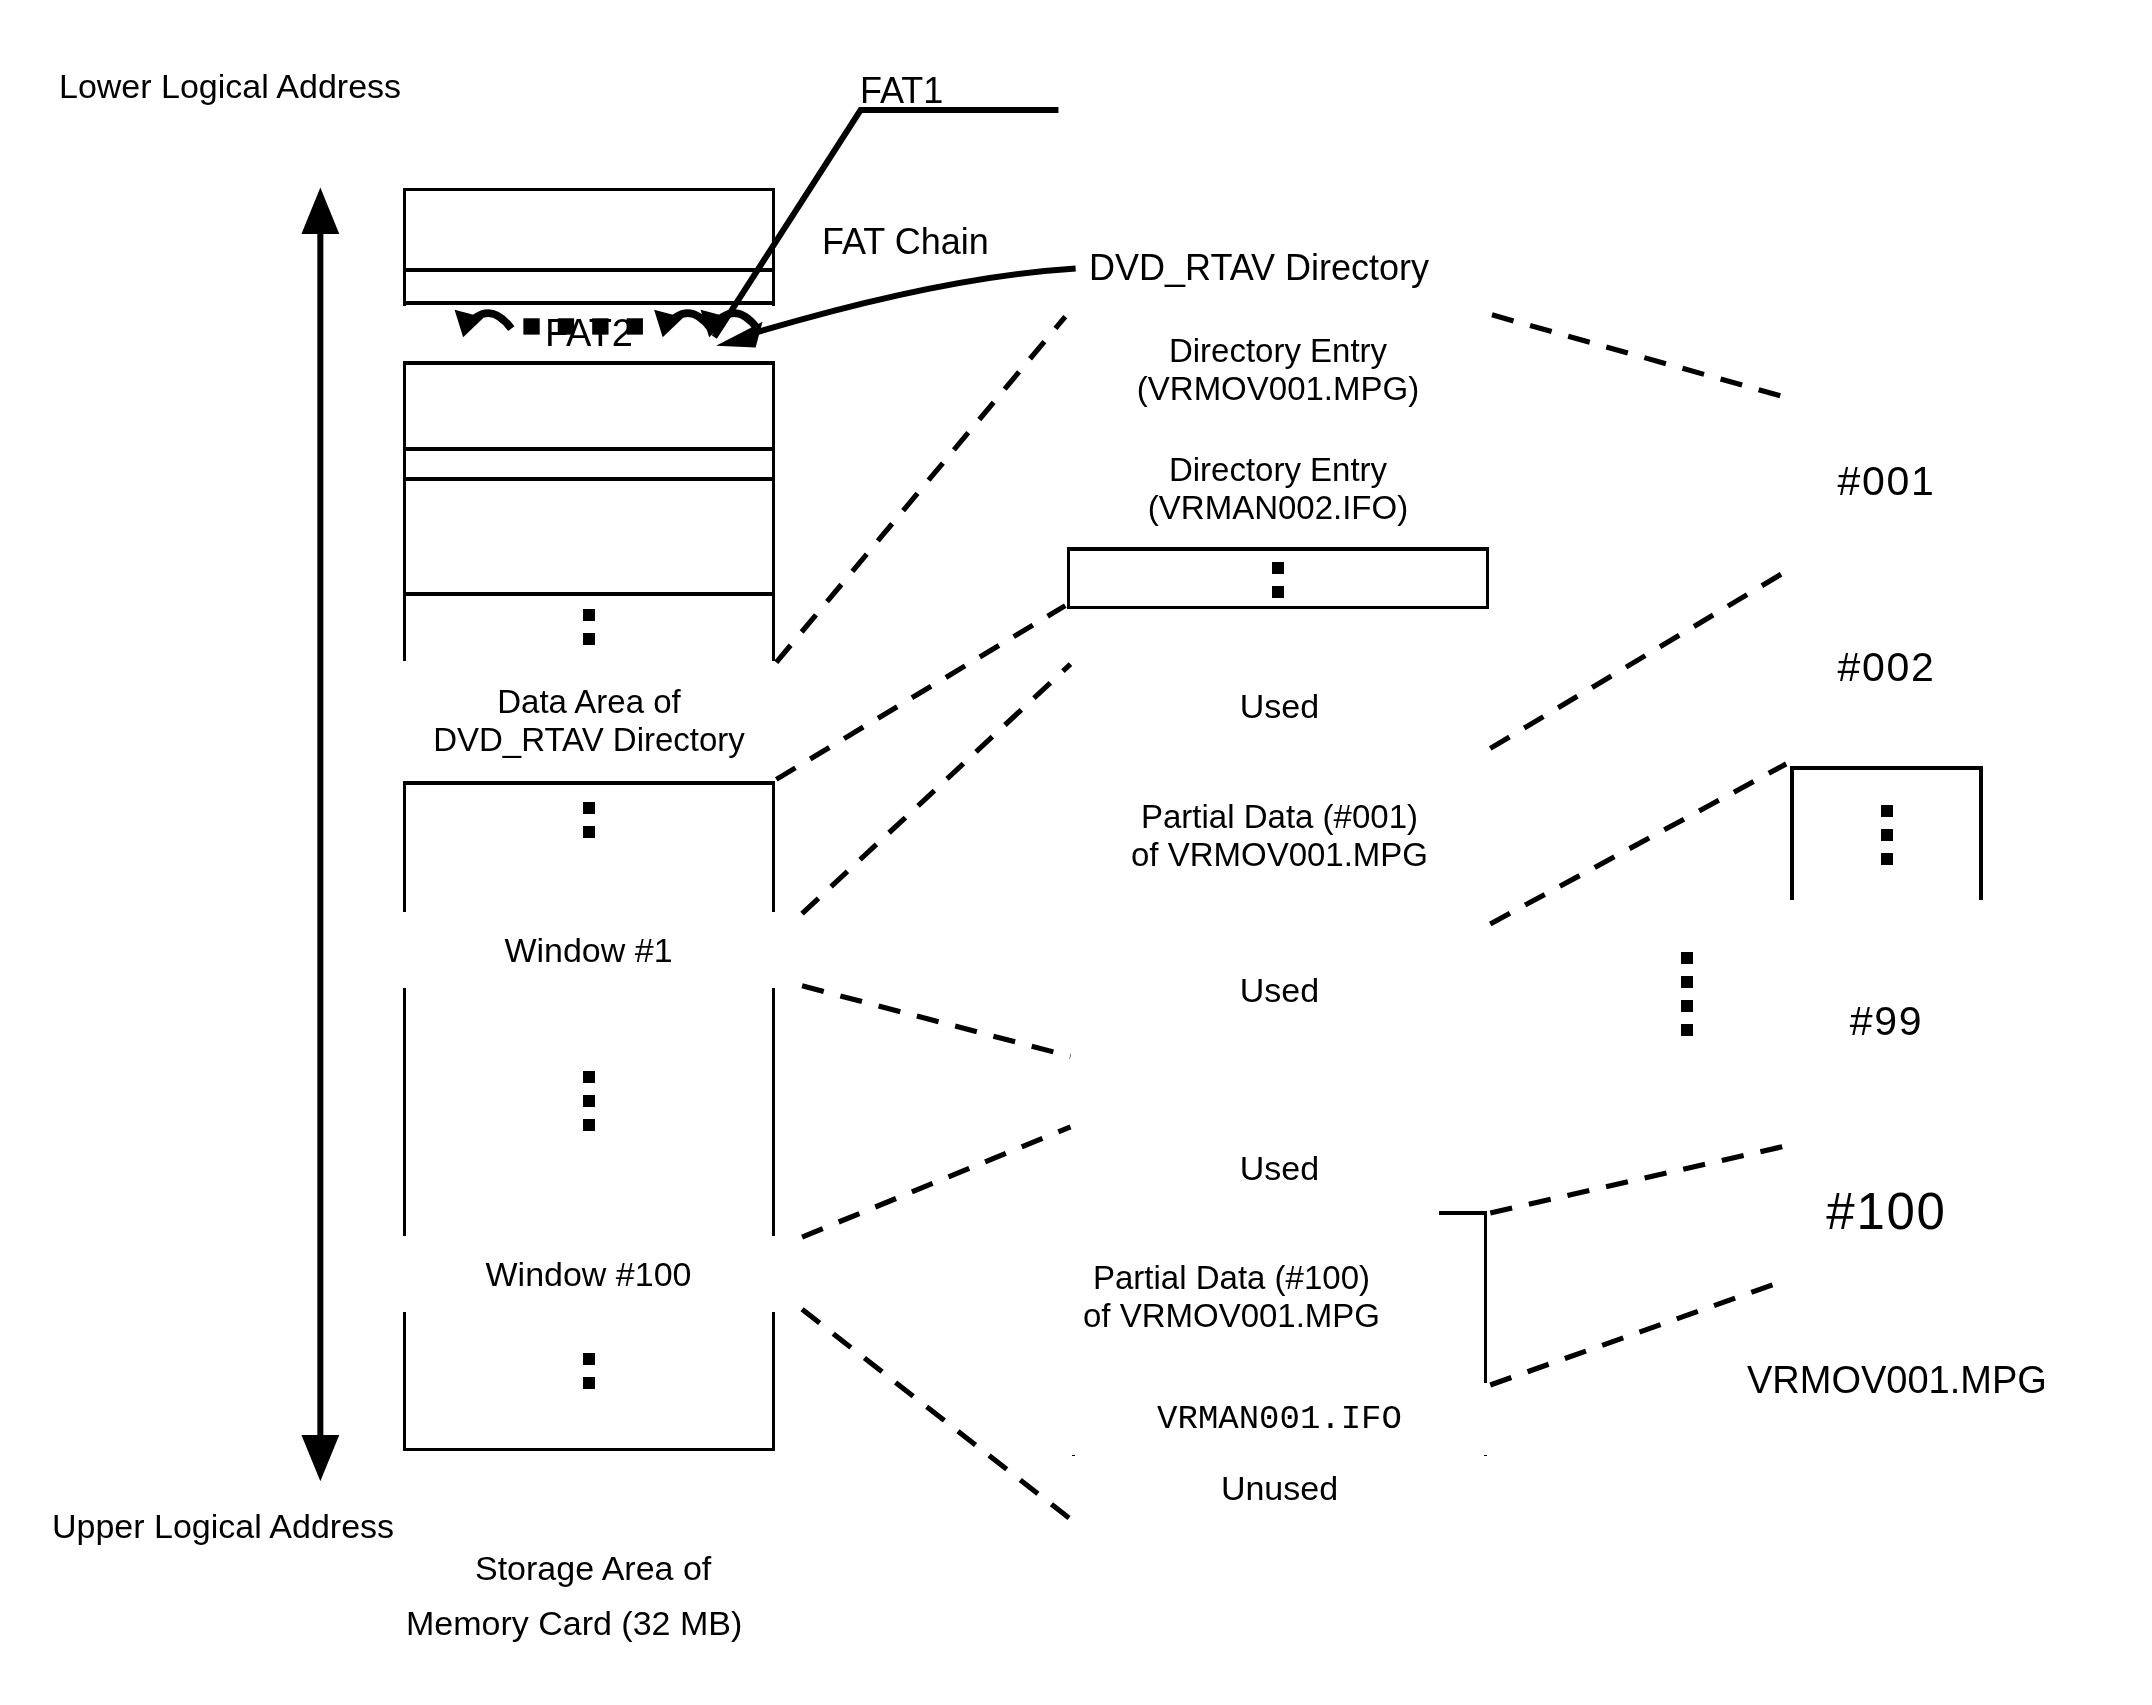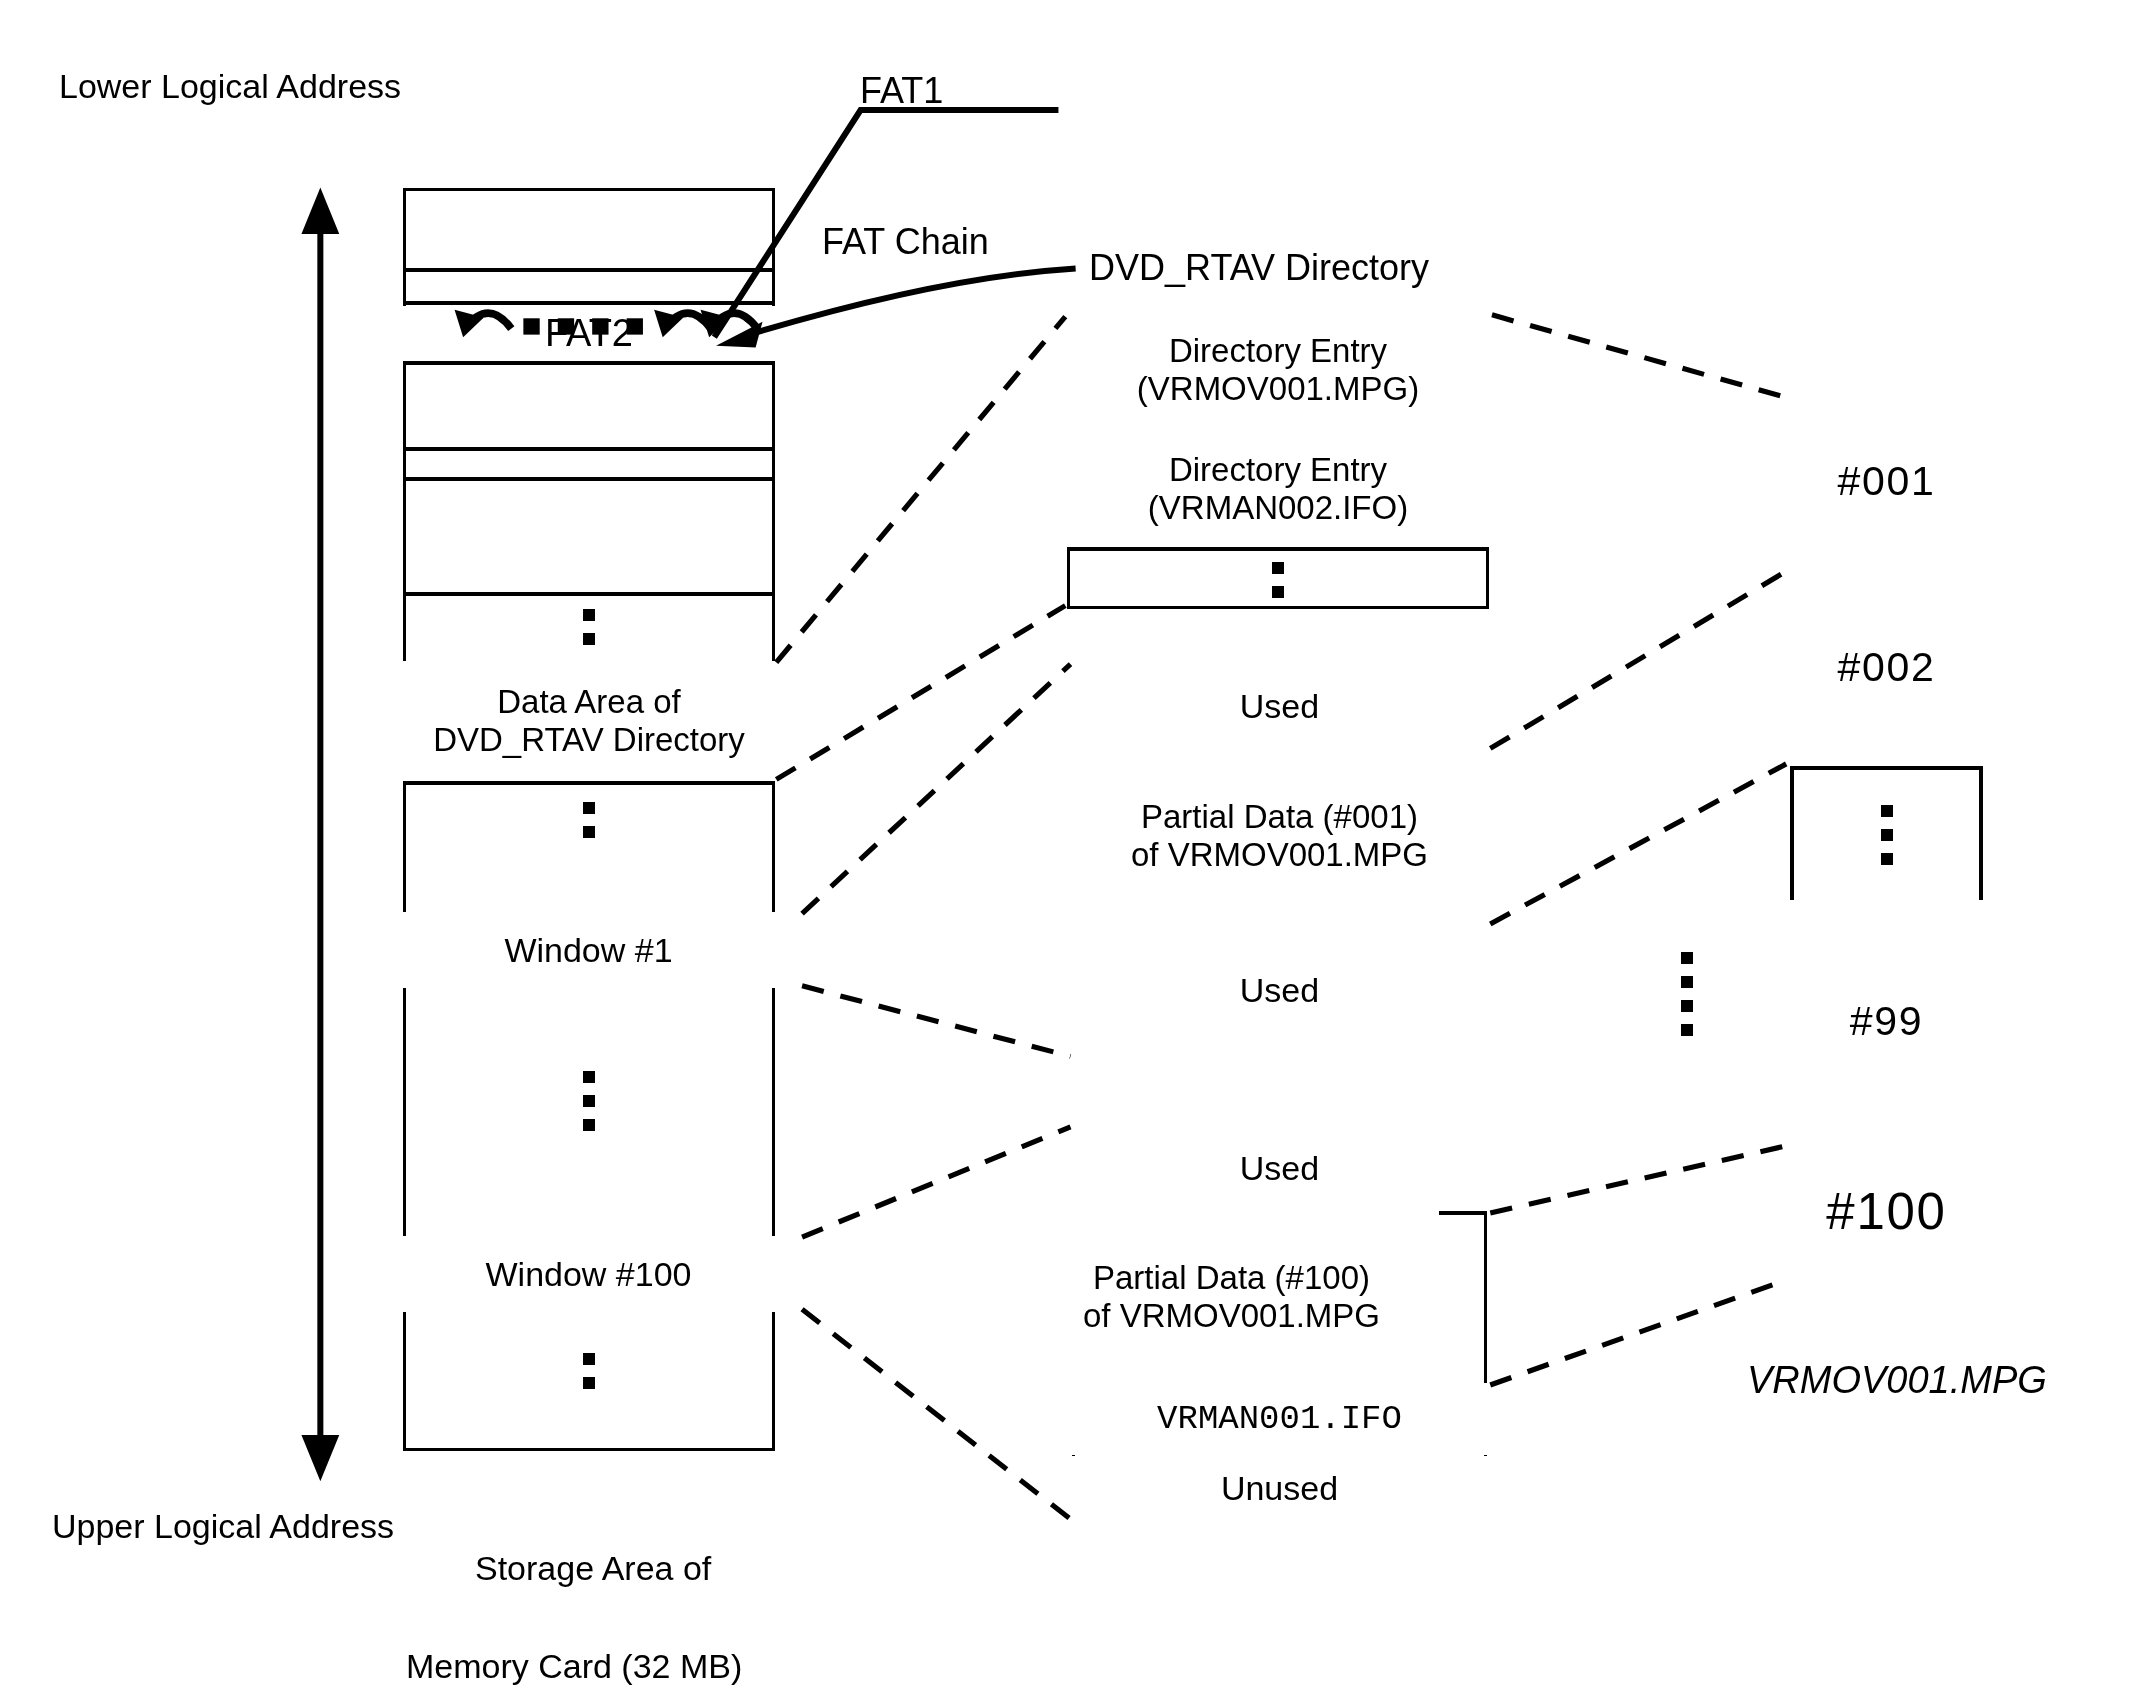--- a/index.html
+++ b/index.html
@@ -121,21 +121,21 @@
       <i></i>
   </div>
 
   <div class="box" style="left:377px; top:912px; width:423px; height:76px; border-width:4.3px;"></div>
   <div class="cell" style="left:377px; top:912px; width:423px; height:76px; font-size:34px;">Window #1</div>
 
   <div class="box" style="left:377px; top:1236px; width:423px; height:76px; border-width:4.3px;"></div>
   <div class="cell" style="left:377px; top:1236px; width:423px; height:76px; font-size:34px;">Window #100</div>
 
   <div class="lbl" style="left:475px; top:1549px; font-size:34px;">Storage Area of</div>
-  <div class="lbl" style="left:406px; top:1604px; font-size:34px;margin-top:43px;">Memory Card (32 MB)</div>
+  <div class="lbl" style="left:406px; top:1604px; font-size:34px;">Memory Card (32 MB)</div>
 
   <div class="box" style="left:1067px; top:310px; width:422px; height:299px; border-width:3.4px;"></div>
   <div class="hline" style="left:1067px; top:430px; width:422px; height:4.3px;"></div>
   <div class="hline" style="left:1067px; top:547px; width:422px; height:4.3px;"></div>
 
   <div class="cell" style="left:1067px; top:310px; width:422px; height:120px; font-size:33px;">Directory Entry
 (VRMOV001.MPG)</div>
   <div class="cell" style="left:1067px; top:430px; width:422px; height:117px; font-size:33px;">Directory Entry
 (VRMAN002.IFO)</div>
   <div class="vdots" style="left:1067px; top:551px; width:422px; height:57px;">
@@ -179,21 +179,21 @@
   <div class="cell" style="left:1790px; top:900px; width:193px; height:243px; font-size:41px; letter-spacing:1.7px;">#99</div>
   <div class="cell" style="left:1790px; top:1143px; width:193px; height:138px; font-size:51px; letter-spacing:1.7px;">#100</div>
 
   <div class="vdots" style="left:1661px; top:921px; width:52px; height:146px;">
     <i></i>
       <i></i>
       <i></i>
       <i></i>
   </div>
 
-  <div class="lbl" style="left:1747px; top:1359px; font-size:38px;font-style:italic;">VRMOV001.MPG</div>
+  <div class="lbl" style="left:1747px; top:1359px; font-size:38px;">VRMOV001.MPG</div>
 
   <svg class="overlay" viewBox="0 0 2502 1982">
 
     <g>
       <line x1="372" y1="240" x2="372" y2="1700" stroke="#000" stroke-width="7"></line>
       <polygon points="372,218 350,272 394,272" fill="#000"></polygon>
       <polygon points="372,1722 350,1668 394,1668" fill="#000"></polygon>
     </g>
 
     <g>

